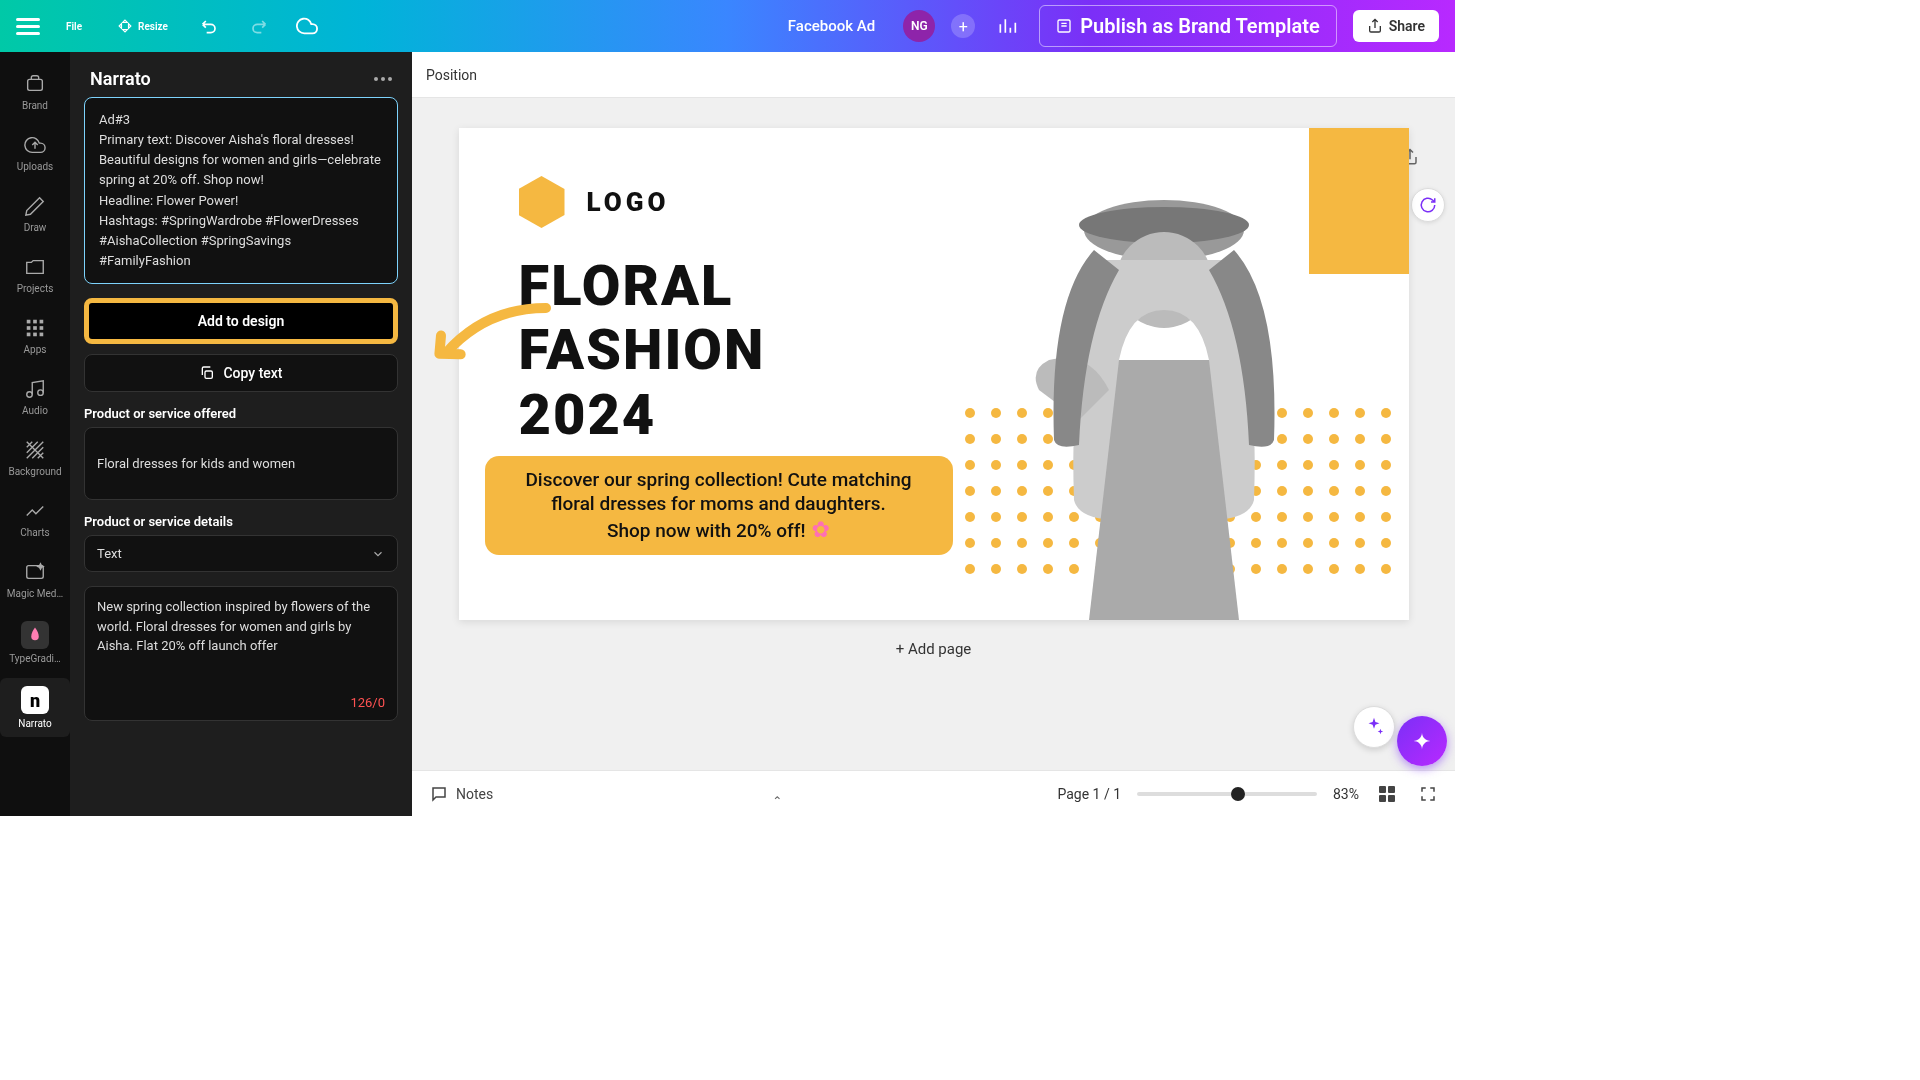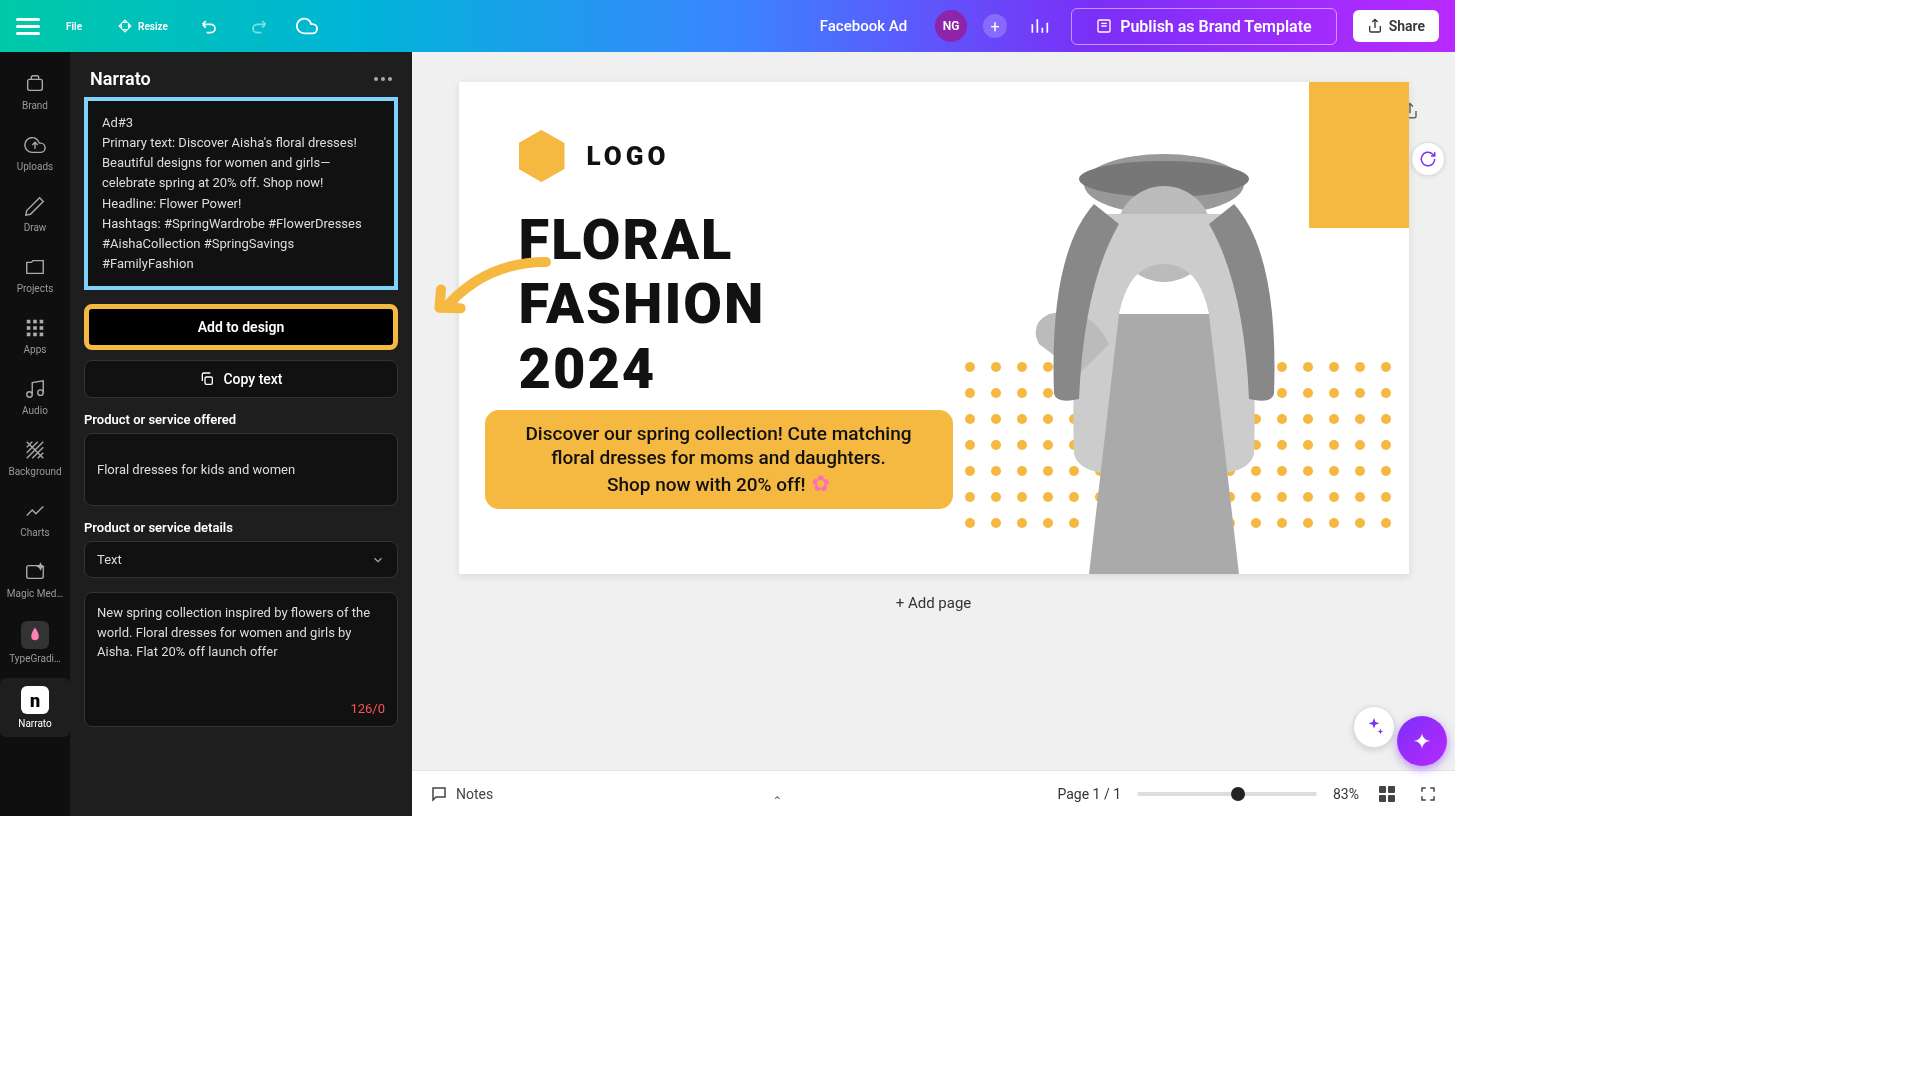--- a/index.html
+++ b/index.html
@@ -8,21 +8,21 @@
 
 .topbar { height: 52px; background: linear-gradient(90deg, #00c9a7 0%, #00b4d8 25%, #3a86ff 50%, #7b2ff7 75%, #b829ff 100%); display: flex; align-items: center; padding: 0 16px; gap: 16px; }
 .hamburger { width: 24px; height: 24px; display: flex; flex-direction: column; justify-content: center; gap: 4px; cursor: pointer; }
 .hamburger span { height: 3px; background: white; border-radius: 2px; }
 .top-btn { color: white; font-size: 10px; font-weight: 600; padding: 6px 10px; border-radius: 4px; cursor: pointer; display: flex; align-items: center; gap: 6px; }
 .top-icon { color: white; cursor: pointer; padding: 6px; display: flex; }
 .top-spacer { flex: 1; }
 .doc-title { color: white; font-size: 15px; font-weight: 500; margin-right: 12px; }
 .avatar-ng { width: 32px; height: 32px; border-radius: 50%; background: #8e24aa; color: white; font-weight: 600; font-size: 12px; display: flex; align-items: center; justify-content: center; }
 .avatar-plus { width: 24px; height: 24px; border-radius: 50%; background: rgba(255,255,255,0.2); color: white; display: flex; align-items: center; justify-content: center; font-size: 16px; cursor: pointer; }
-.publish-btn { background: transparent; border: 1px solid rgba(255,255,255,0.5); color: white; padding: 8px 24px; border-radius: 6px; font-size: 16px; font-weight: 600; display: flex; align-items: center; gap: 8px; cursor: pointer; }
+.publish-btn { background: transparent; border: 1px solid rgba(255,255,255,0.5); color: white; padding: 8px 16px; border-radius: 6px; font-size: 20px; font-weight: 600; display: flex; align-items: center; gap: 8px; cursor: pointer; }
 .share-btn { background: white; color: #333; padding: 8px 14px; border-radius: 6px; font-size: 14px; font-weight: 600; display: flex; align-items: center; gap: 6px; cursor: pointer; }
 
 
 .main { flex: 1; display: flex; overflow: hidden; }
 
 
 .rail { width: 70px; background: #0f0f0f; display: flex; flex-direction: column; padding-top: 12px; gap: 6px; }
 .rail-item { display: flex; flex-direction: column; align-items: center; gap: 4px; padding: 8px 0; cursor: pointer; width: 100%; }
 .rail-item.active { background: #1e1e1e; border-radius: 6px; }
 .rail-icon { width: 24px; height: 24px; color: #aaa; display: flex; align-items: center; justify-content: center; }
@@ -32,21 +32,21 @@
 
 .panel { width: 342px; background: #1e1e1e; color: #e8e8e8; display: flex; flex-direction: column; position: relative; }
 .panel-head { display: flex; align-items: center; justify-content: space-between; padding: 16px 20px 8px; }
 .panel-title { font-size: 18px; font-weight: 600; color: white; }
 .panel-dots { display: flex; gap: 3px; cursor: pointer; }
 .panel-dots span { width: 4px; height: 4px; background: #aaa; border-radius: 50%; }
 .panel-back-row { display: flex; align-items: center; gap: 14px; padding: 8px 20px 14px; }
 .back-arrow { cursor: pointer; color: white; }
 .back-label { font-size: 16px; font-weight: 600; color: white; }
 .panel-body { flex: 1; overflow-y: auto; padding: 0 14px 16px; display: flex; flex-direction: column; gap: 14px; }
-.ad-card { background: #111; border: 4px solid #7dd3fc; border-radius: 0; padding: 12px 14px; font-size: 13px; line-height: 1.55; color: #ddd; }
+.ad-card { background: #111; border: 1px solid #7dd3fc; border-radius: 8px; padding: 12px 14px; font-size: 13px; line-height: 1.55; color: #ddd; }
 .btn-row { display: flex; flex-direction: column; gap: 10px; }
 .primary-btn { background: #000; border: 5px solid #f5b841; border-radius: 8px; color: white; padding: 10px; font-size: 14px; font-weight: 600; cursor: pointer; text-align: center; }
 .secondary-btn { background: #111; border: 1px solid #333; border-radius: 8px; color: white; padding: 10px; font-size: 14px; font-weight: 500; cursor: pointer; display: flex; align-items: center; justify-content: center; gap: 8px; }
 .field-label { font-size: 13px; font-weight: 600; color: white; margin-bottom: 6px; }
 .text-input { background: #111; border: 1px solid #333; border-radius: 8px; color: #ddd; padding: 28px 12px; font-size: 13px; width: 100%; }
 .select-input { background: #111; border: 1px solid #333; border-radius: 8px; color: #ddd; padding: 10px 12px; font-size: 13px; width: 100%; display: flex; justify-content: space-between; align-items: center; cursor: pointer; }
 .textarea-wrap { background: #111; border: 1px solid #333; border-radius: 8px; padding: 10px 12px; }
 .textarea-wrap textarea { background: transparent; border: none; color: #ddd; font-size: 13px; width: 100%; resize: none; height: 86px; font-family: inherit; line-height: 1.5; }
 .counter { text-align: right; font-size: 13px; color: #ff5252; margin-top: 8px; }
 .panel-collapse { position: absolute; right: -14px; top: 50%; transform: translateY(-50%); width: 14px; height: 64px; background: #1e1e1e; border-radius: 0 6px 6px 0; display: flex; align-items: center; justify-content: center; cursor: pointer; color: #666; font-size: 10px; }
@@ -290,20 +290,21 @@
       </div>
       <div class="textarea-wrap">
         <textarea style="">New spring collection inspired by flowers of the world. Floral dresses for women and girls by Aisha. Flat 20% off launch offer</textarea>
         <div class="counter">126/0</div>
       </div>
     </div>
     <div class="panel-collapse">◀</div>
   </div>
 
   <div class="canvas-area">
+    <div class="position-row">Position</div>
 
     <div class="canvas-scroll">
       <div class="page-tools">
         <div class="page-tool">
             <svg width="18" height="18" viewBox="0 0 24 24" fill="none" stroke="#666" stroke-width="2">
               <rect x="5" y="11" width="14" height="10" rx="2"></rect>
               <path d="M8 11V7a4 4 0 1 1 8 0v4"></path>
             </svg>
           </div>
         <div class="page-tool">

